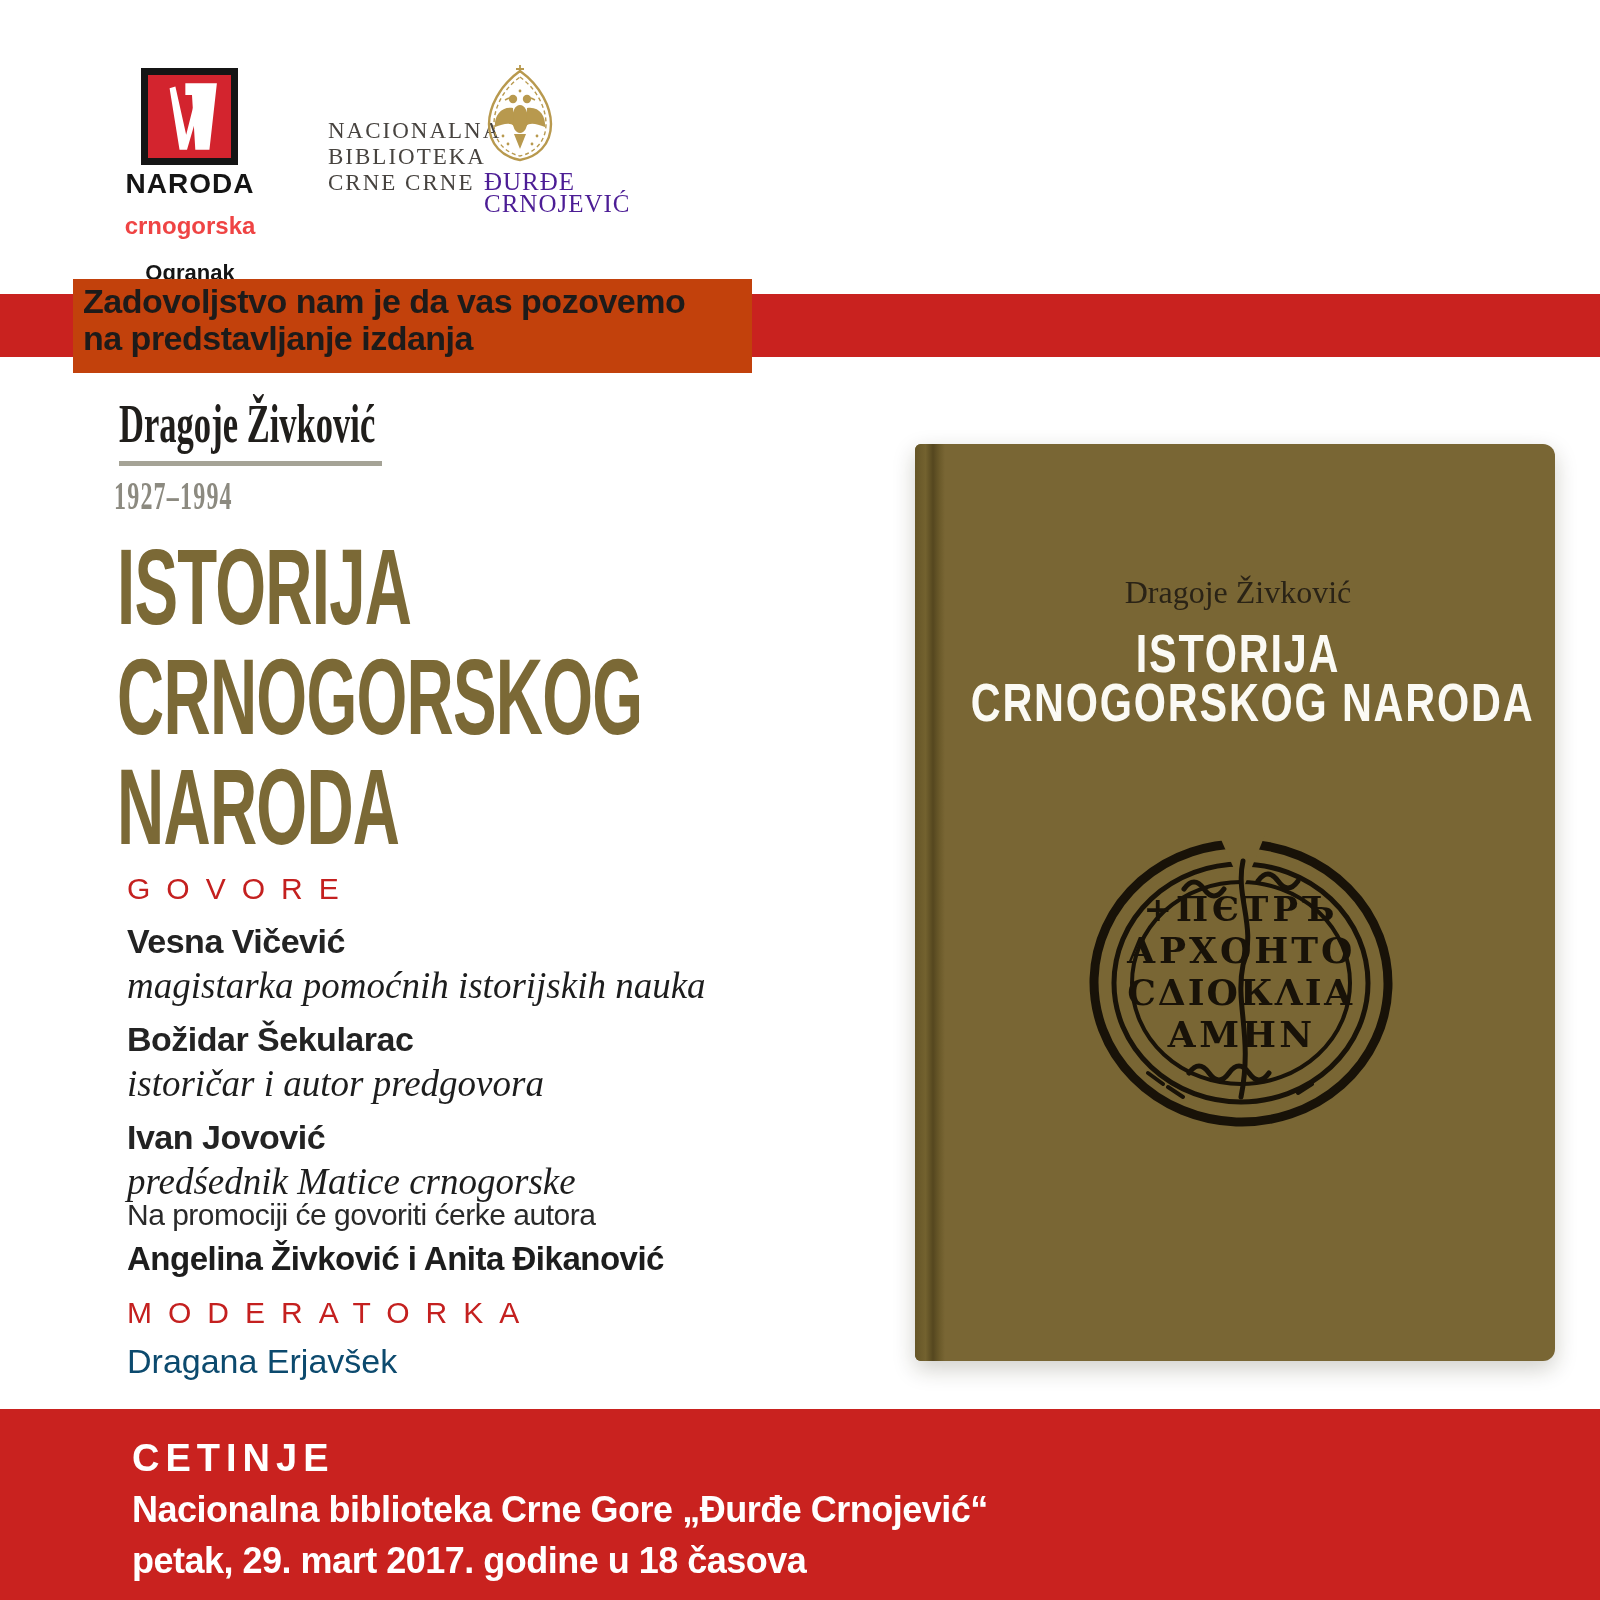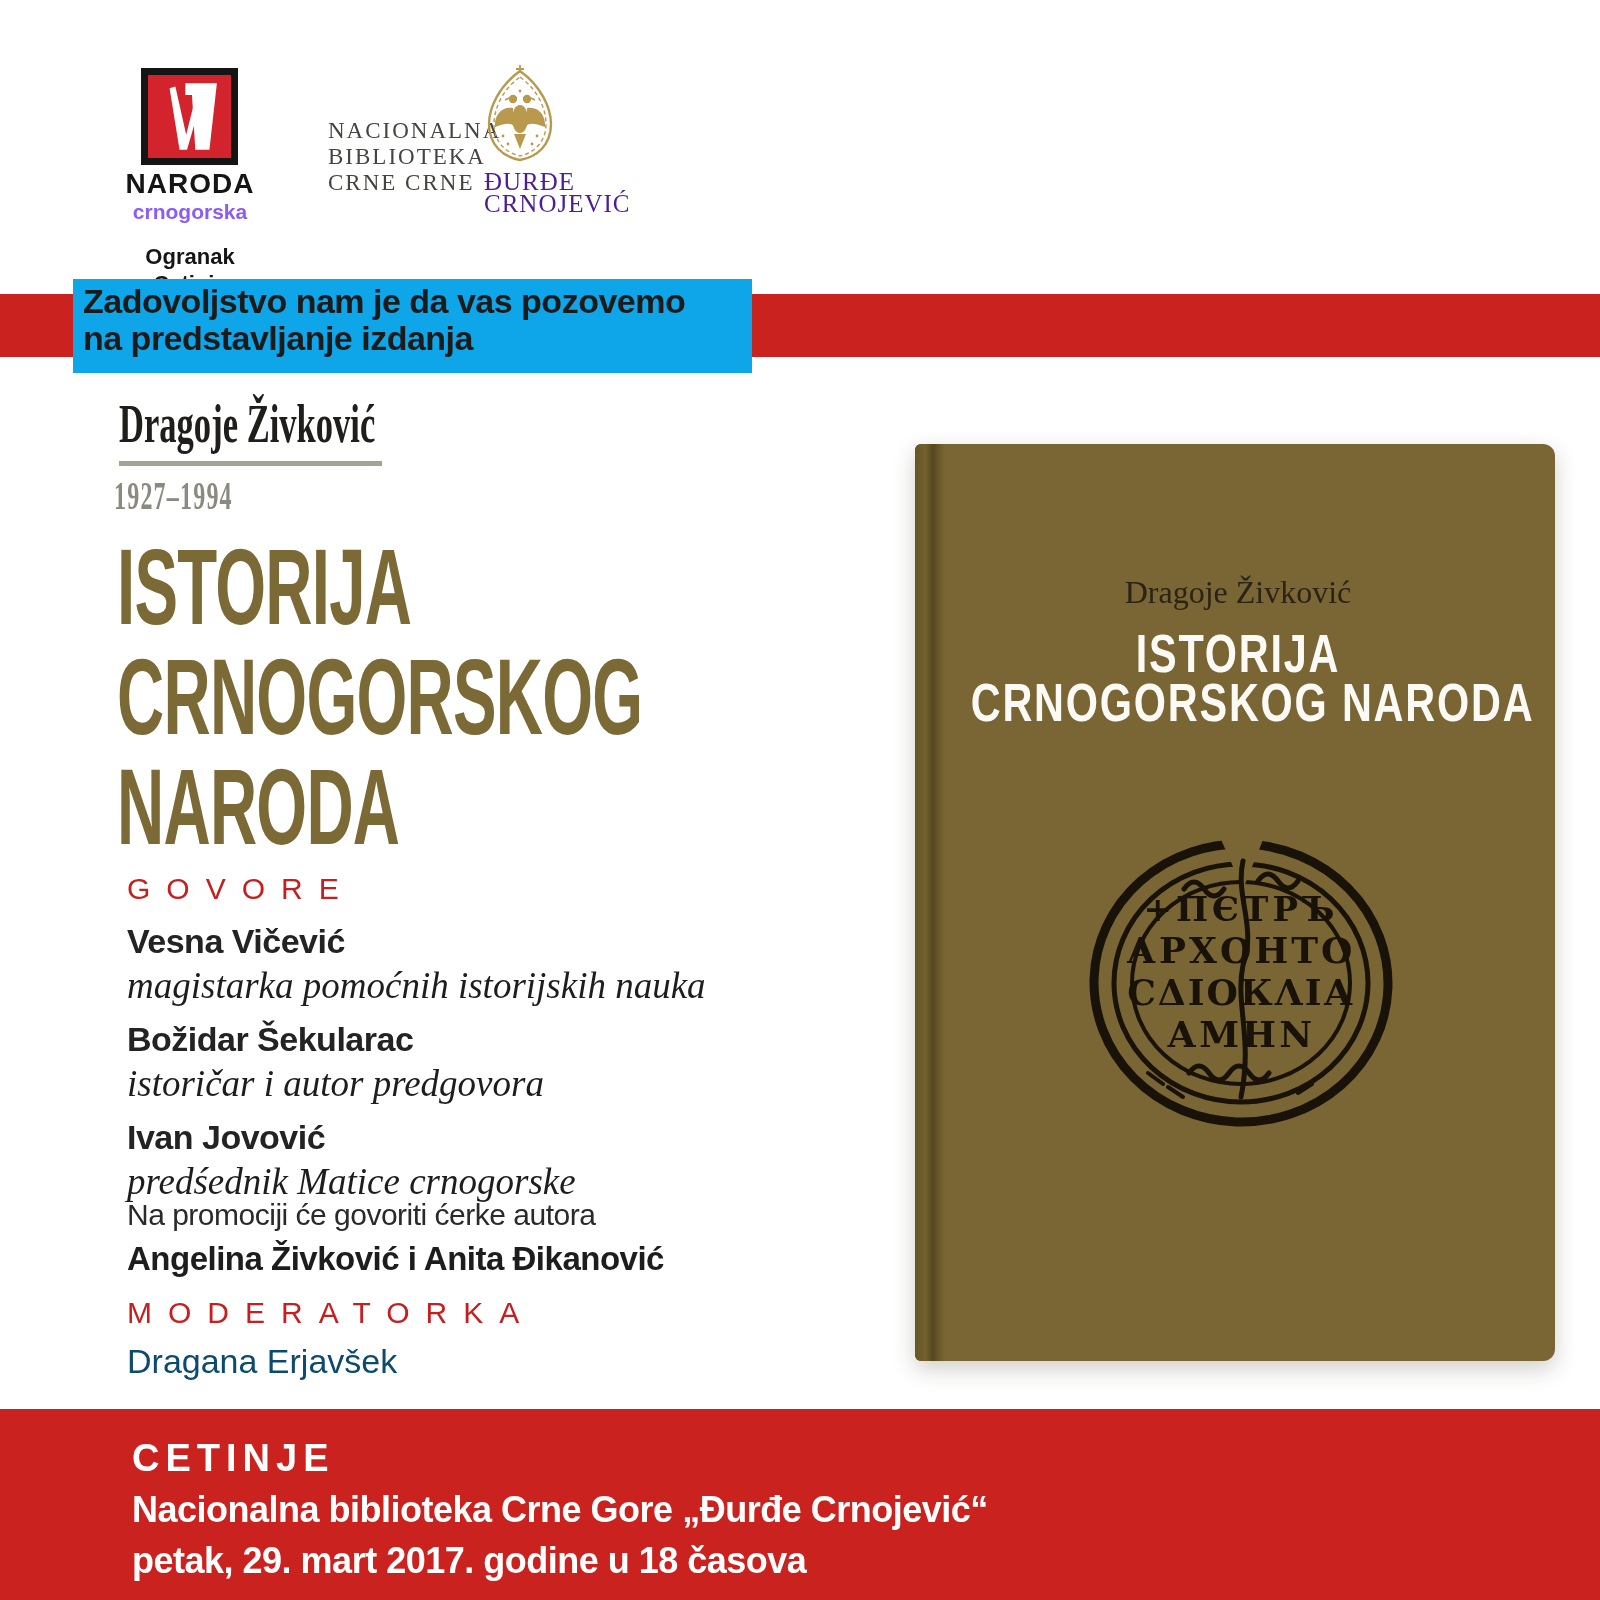--- a/index.html
+++ b/index.html
@@ -7,33 +7,33 @@
     position:relative;width:1600px;height:1600px;background:#ffffff;
     overflow:hidden;font-family:"Liberation Sans",sans-serif;color:#1d1b1a;
   }
   .abs{position:absolute;}
 
   
   .matica-box{left:141px;top:68px;width:97px;height:97px;background:#d3242e;
     border:7px solid #151515;box-sizing:border-box;}
   .matica-labels{left:100px;top:170px;width:180px;text-align:center;line-height:1;}
   .matica-l1{font-size:28px;font-weight:800;letter-spacing:1px;color:#151515;}
-  .matica-l2{font-size:21px;font-weight:800;color:#8b5cf6;margin-top:3px;}
+  .matica-l2{font-size:24px;font-weight:800;color:#ef4444;margin-top:16px;}
   .matica-l3{font-size:22px;font-weight:700;color:#151515;margin-top:24px;}
   .matica-l4{font-size:22px;font-weight:700;color:#151515;margin-top:5px;}
 
   .nbcg-name{left:328px;top:118px;font-family:"Liberation Serif",serif;
     font-size:23px;line-height:26px;letter-spacing:2px;color:#47433f;}
   .nbcg-title{left:484px;top:171px;font-family:"Liberation Serif",serif;
     font-size:25px;line-height:22px;letter-spacing:1px;color:#4c1d95;}
   .eagle{left:480px;top:64px;}
 
   
   .band-red{left:0;top:294px;width:1600px;height:63px;background:#c9221f;}
-  .band-white{left:73px;top:279px;width:679px;height:94px;background:#0ea5e9;
+  .band-white{left:73px;top:279px;width:679px;height:94px;background:#c2410c;
     padding:4px 0 0 10px;box-sizing:border-box;}
   .band-text{font-size:34px;line-height:37px;font-weight:800;color:#1d1b1a;letter-spacing:-0.5px;}
 
   
   .author-name{left:119px;top:392px;font-family:"Liberation Serif",serif;
     font-weight:700;font-size:54px;color:#201e1b;white-space:nowrap;}
   .author-name .sq{display:inline-block;transform:scale(0.64,1.02);transform-origin:0 0;}
   .rule{left:119px;top:461px;width:263px;height:5px;background:#a5a396;}
   .years{left:114px;top:472px;font-family:"Liberation Serif",serif;
     font-weight:700;font-size:40px;letter-spacing:2px;color:#8c8a80;white-space:nowrap;}

